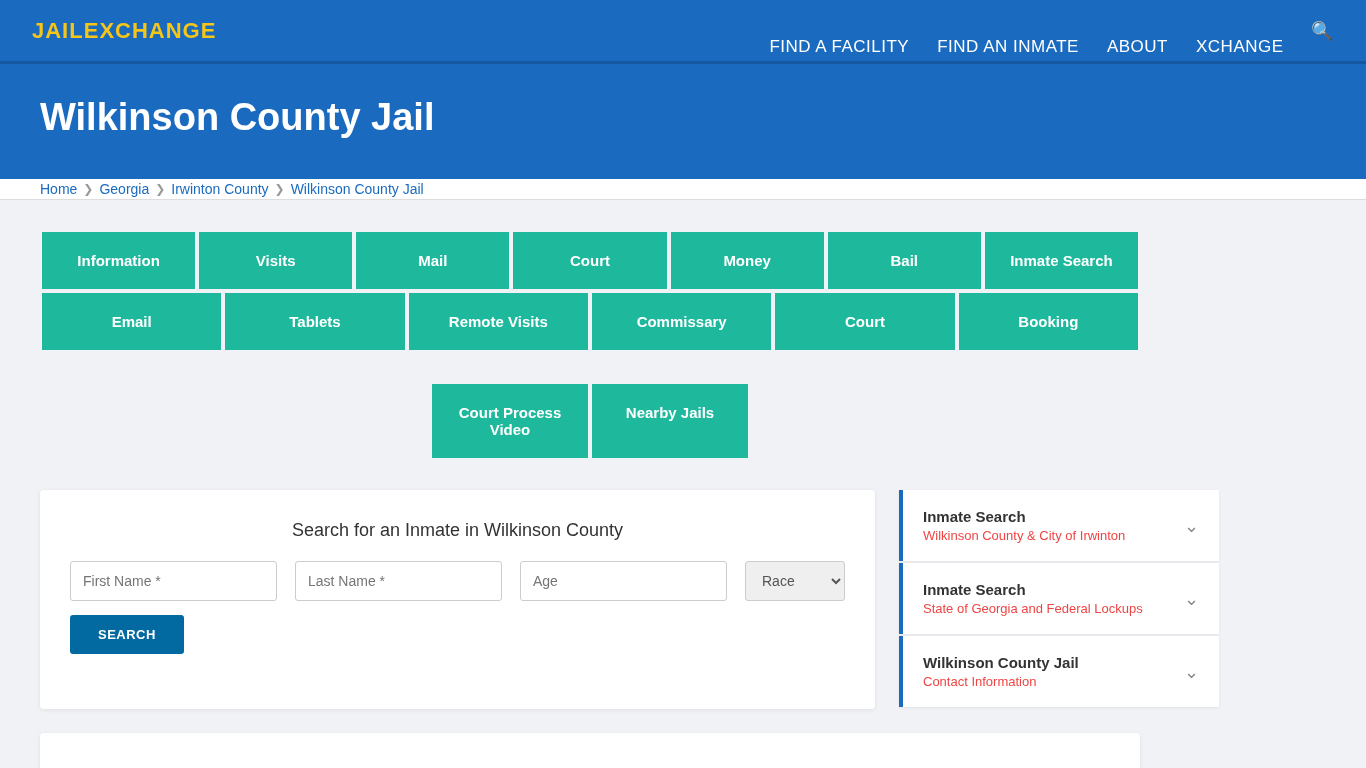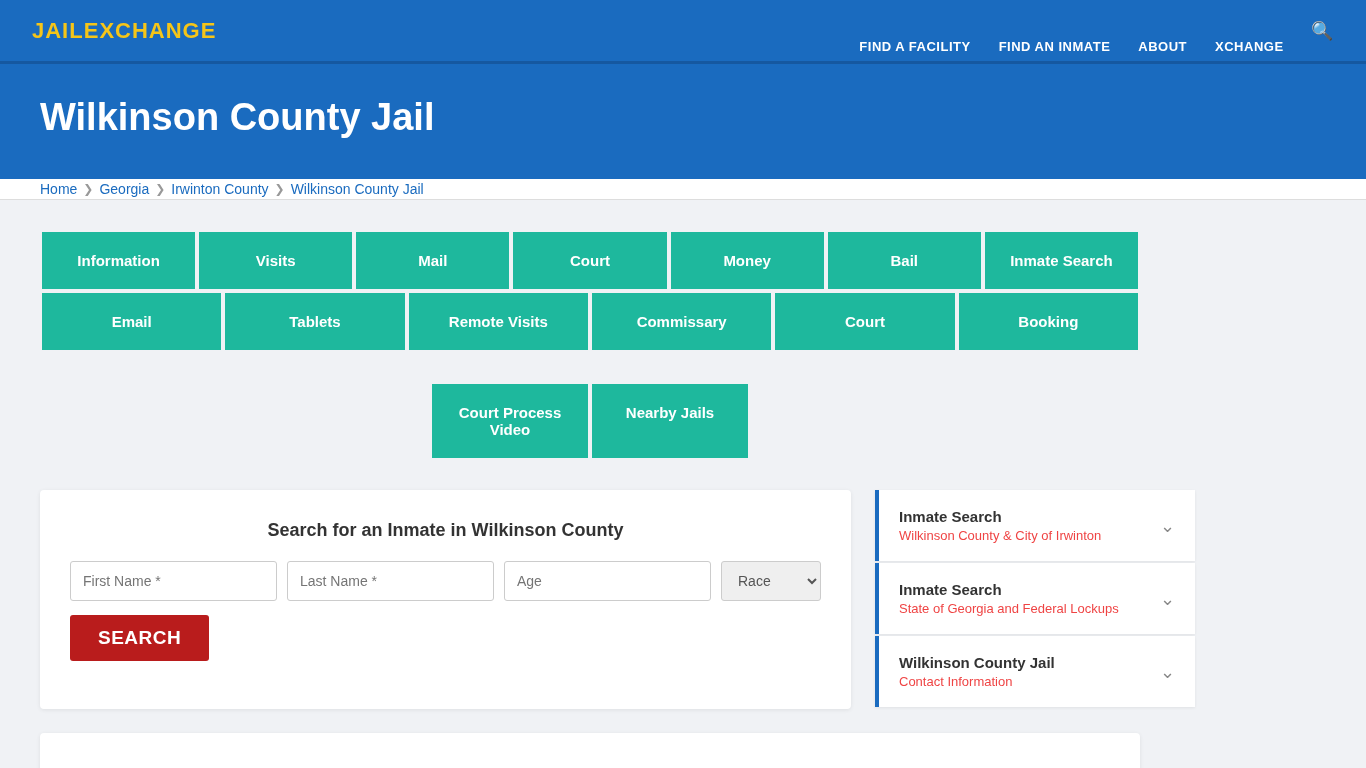--- a/index.html
+++ b/index.html
@@ -23,22 +23,22 @@
     }
     .logo span { color: #f5c518; text-align: right; }
     .nav-links {
       display: flex;
       align-items: center;
       gap: 28px;
     }
     .nav-link {
       color: #fff;
       text-decoration: none;
-      font-size: 13px;
-      font-weight: 700;
+      font-size: 17px;
+      font-weight: 400;
       letter-spacing: 0.5px;
       cursor: pointer;
       margin-top: 32px;
     }
     .nav-search-icon {
       color: #fff;
       font-size: 18px;
       cursor: pointer;
     }
 
@@ -127,45 +127,45 @@
     
     .search-card {
       background: #fff;
       border-radius: 4px;
       padding: 30px 30px 30px;
       flex: 1 1 600px;
       box-shadow: 0 1px 4px rgba(0,0,0,0.08);
     }
     .search-card h2 {
       font-size: 18px;
-      font-weight: 700;
+      font-weight: 400;
       text-align: center;
       margin-bottom: 20px;
     }
     .search-inputs {
       display: flex;
-      gap: 10px;
+      gap: 18px;
       margin-bottom: 14px;
     }
     .search-inputs input, .search-inputs select {
       border: 1px solid #ccc;
       border-radius: 3px;
       padding: 10px 12px;
       font-size: 14px;
       flex: 1;
     }
     .search-inputs select {
       color: #555;
     }
     .search-btn {
-      background: #b91c1c;
+      background: #0369a1;
       color: #fff;
       border: none;
       padding: 12px 28px;
-      font-size: 19px;
+      font-size: 13px;
       font-weight: 700;
       letter-spacing: 0.5px;
       border-radius: 3px;
       cursor: pointer;
     }
 
     
     .sidebar {
       width: 320px;
       flex-shrink: 0;

